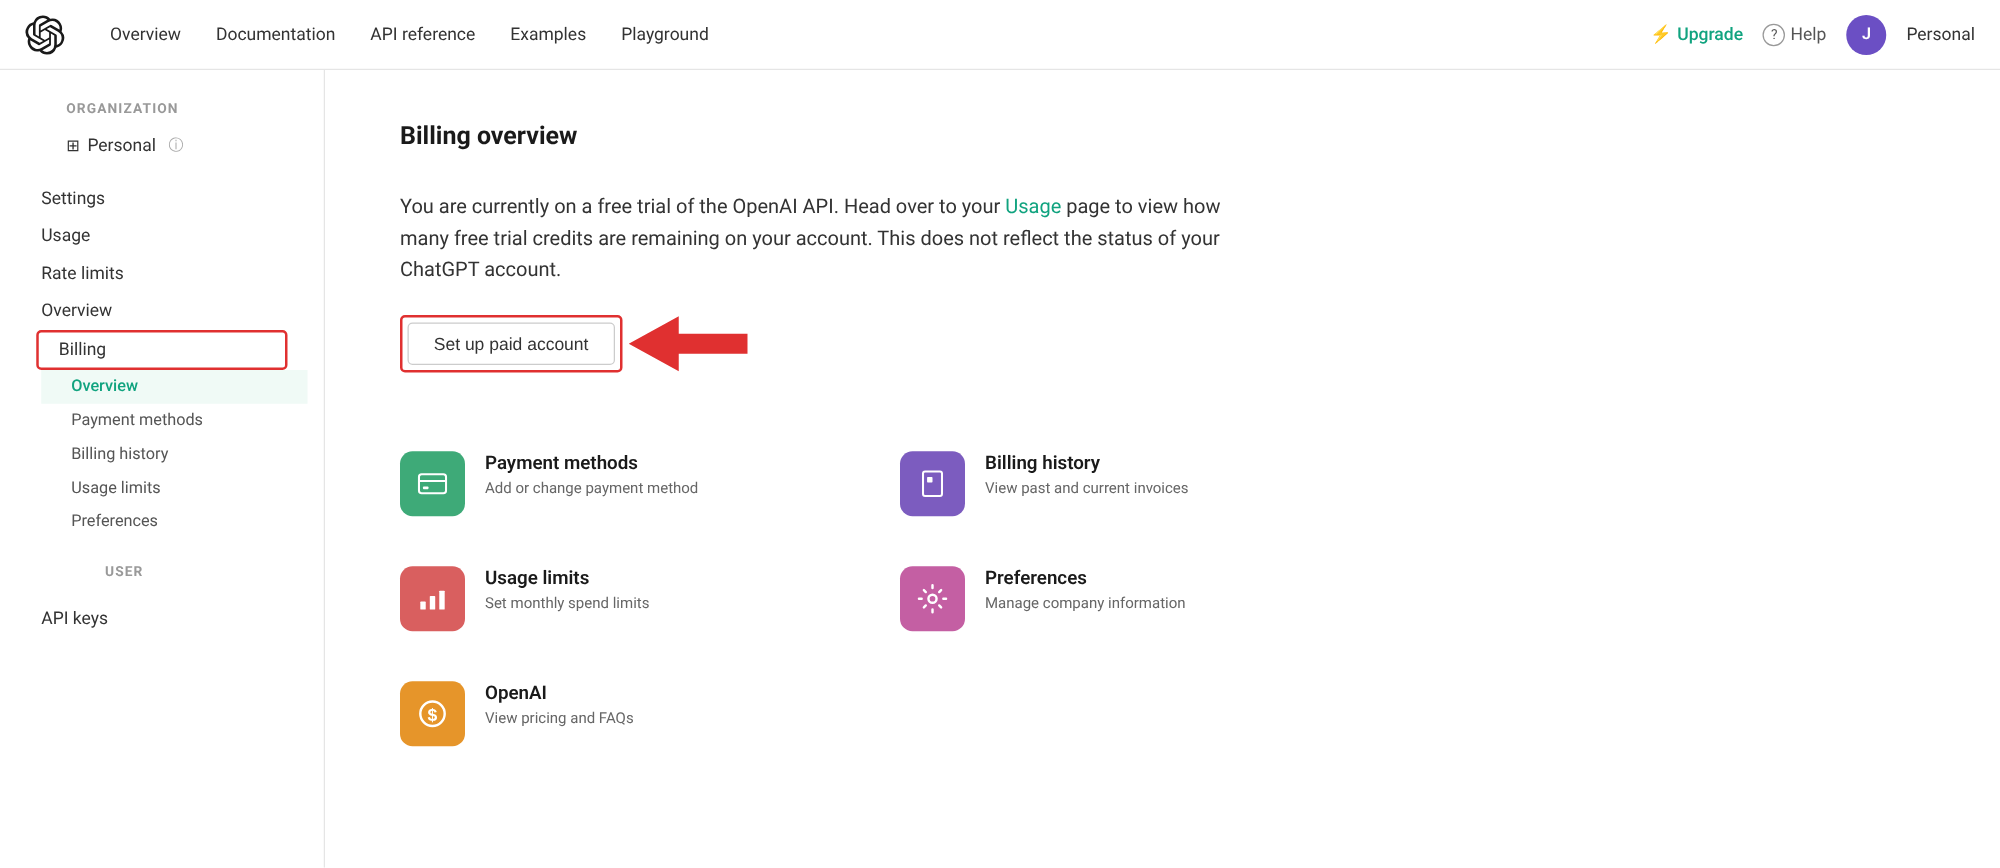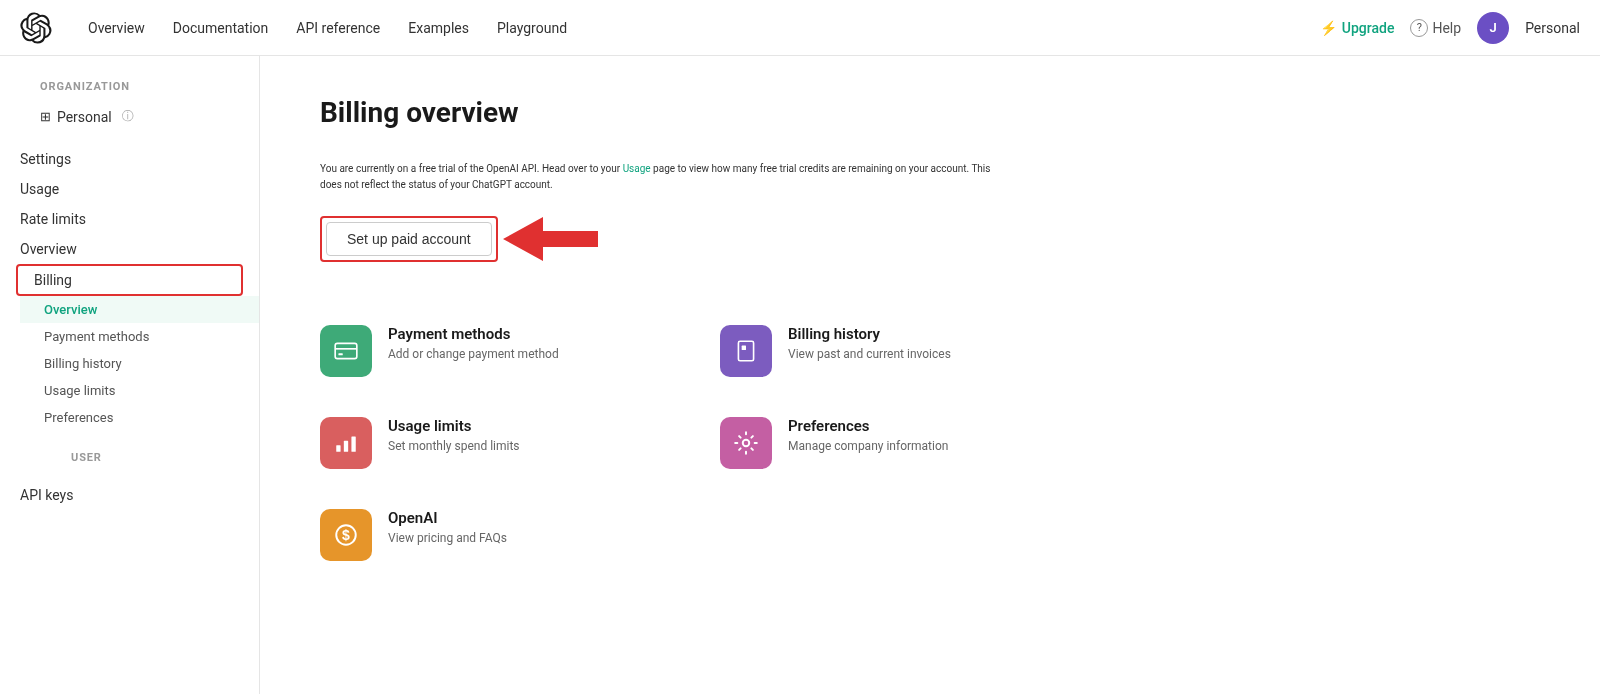--- a/index.html
+++ b/index.html
@@ -34,21 +34,21 @@
       color: #fff; font-size: 13px; font-weight: 600; cursor: pointer;
     }
     .personal-label { font-size: 14px; color: #333; cursor: pointer; }
 
     
     .layout { display: flex; margin-top: 56px; min-height: calc(100vh - 56px); }
 
     
     .sidebar {
       width: 260px; flex-shrink: 0; border-right: 1px solid #e5e5e5;
-      padding: 24px 0; position: fixed; top: 56px; bottom: 0; overflow-y: auto;
+      padding: 24px 13px; position: fixed; top: 56px; bottom: 0; overflow-y: auto;
       background: #fff;
     }
     .sidebar-section-label {
       font-size: 11px; font-weight: 700; color: #999; letter-spacing: 0.08em;
       padding: 0 20px; margin-bottom: 8px; text-transform: uppercase;
     }
     .sidebar-item {
       display: flex; align-items: center; gap: 8px;
       padding: 7px 20px; cursor: pointer; font-size: 14px; color: #333;
       border-radius: 0;
@@ -60,25 +60,25 @@
     .sidebar-sub { padding-left: 20px; }
     .sidebar-sub-item {
       padding: 6px 20px 6px 24px; cursor: pointer; font-size: 13px; color: #555;
     }
     .sidebar-sub-item.active { color: #10a37f; font-weight: 500; background: #f0faf6; }
     .sidebar-divider { height: 20px; }
 
     
     .main { margin-left: 260px; padding: 40px 60px; flex: 1; }
 
-    .page-title { font-size: 28px; font-weight: 700; margin-bottom: 32px; }
+    .page-title { font-size: 20px; font-weight: 700; margin-bottom: 32px; }
 
     .section-title { font-size: 20px; font-weight: 600; margin-bottom: 12px; }
 
-    .free-trial-text { font-size: 10px; color: #333; line-height: 1.6; max-width: 680px; margin-bottom: 20px; }
+    .free-trial-text { font-size: 16px; color: #333; line-height: 1.6; max-width: 680px; margin-bottom: 20px; }
     .free-trial-text a { color: #10a37f; text-decoration: none; }
 
     
     .cta-row { display: flex; align-items: center; margin-bottom: 40px; }
     .setup-btn-wrapper { border: 2px solid #e03030; border-radius: 4px; padding: 4px; display: inline-block; }
     .setup-btn {
       padding: 8px 20px; border: 1px solid #ccc; border-radius: 4px;
       background: #fff; font-size: 14px; color: #333; cursor: pointer;
       white-space: nowrap;
     }

